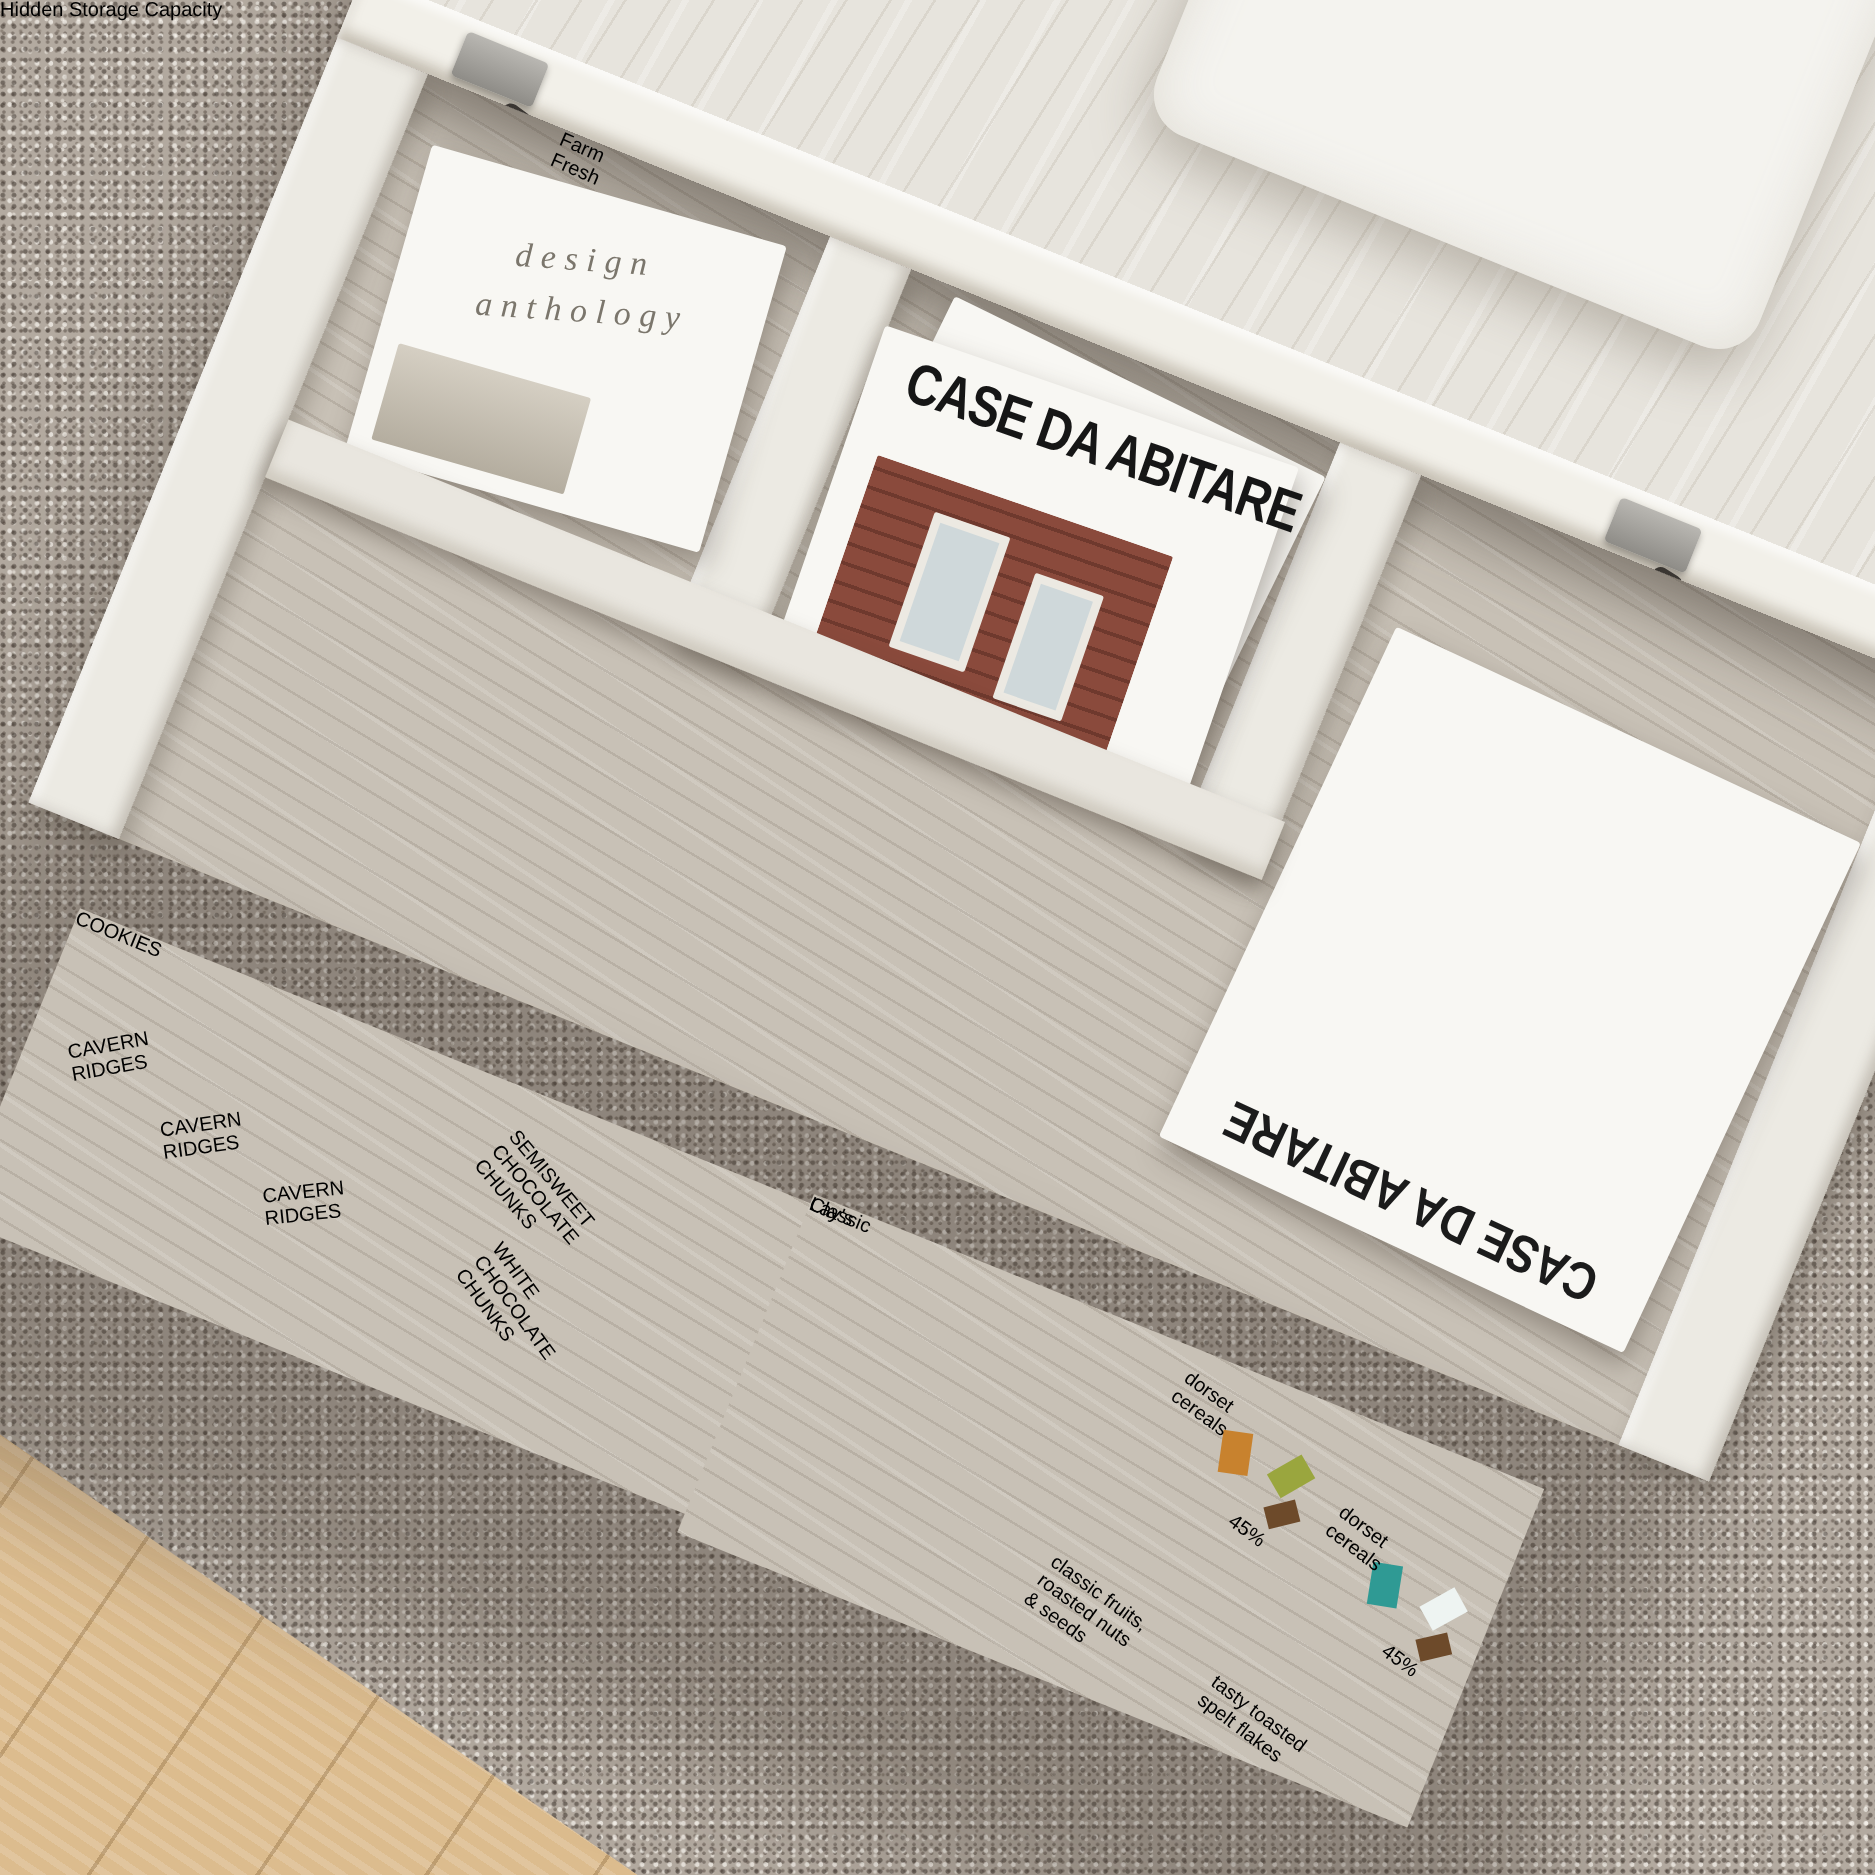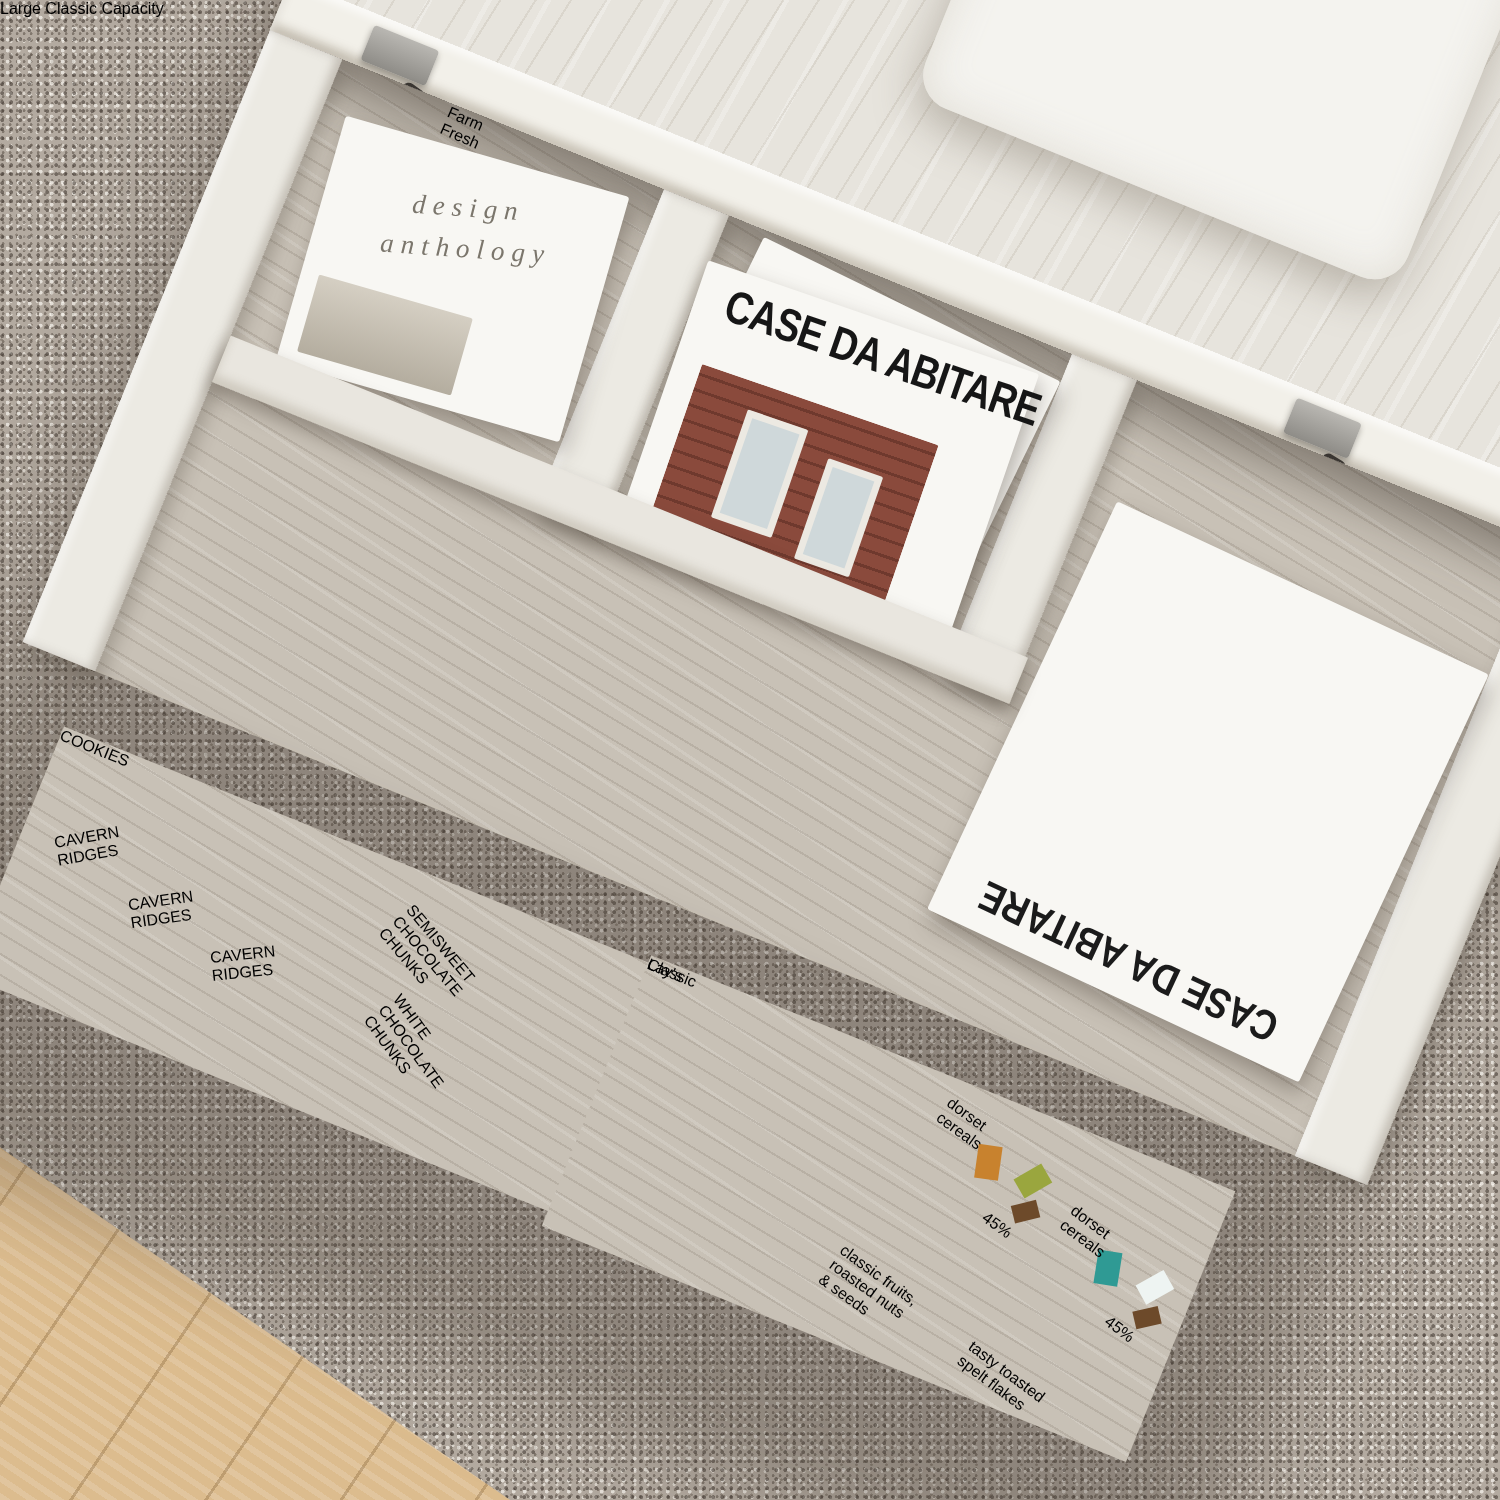--- a/index.html
+++ b/index.html
@@ -361,15 +361,15 @@
           <div class="abs d-desc pre" style="top:170px;">tasty toasted
 spelt flakes</div>
         </div>
       </div>
       <div class="abs drawer-face" style="left:0;top:292px;width:630px;height:90px;">
         <div class="abs handle" style="left:225px;top:30px;width:180px;height:30px;"></div>
       </div>
     </div>
   </div>
 
-  <div class="abs headline">Large Classic Capacity</div>
+  <div class="abs headline">Hidden Storage Capacity</div>
 
 </div>
 
 </body></html>

